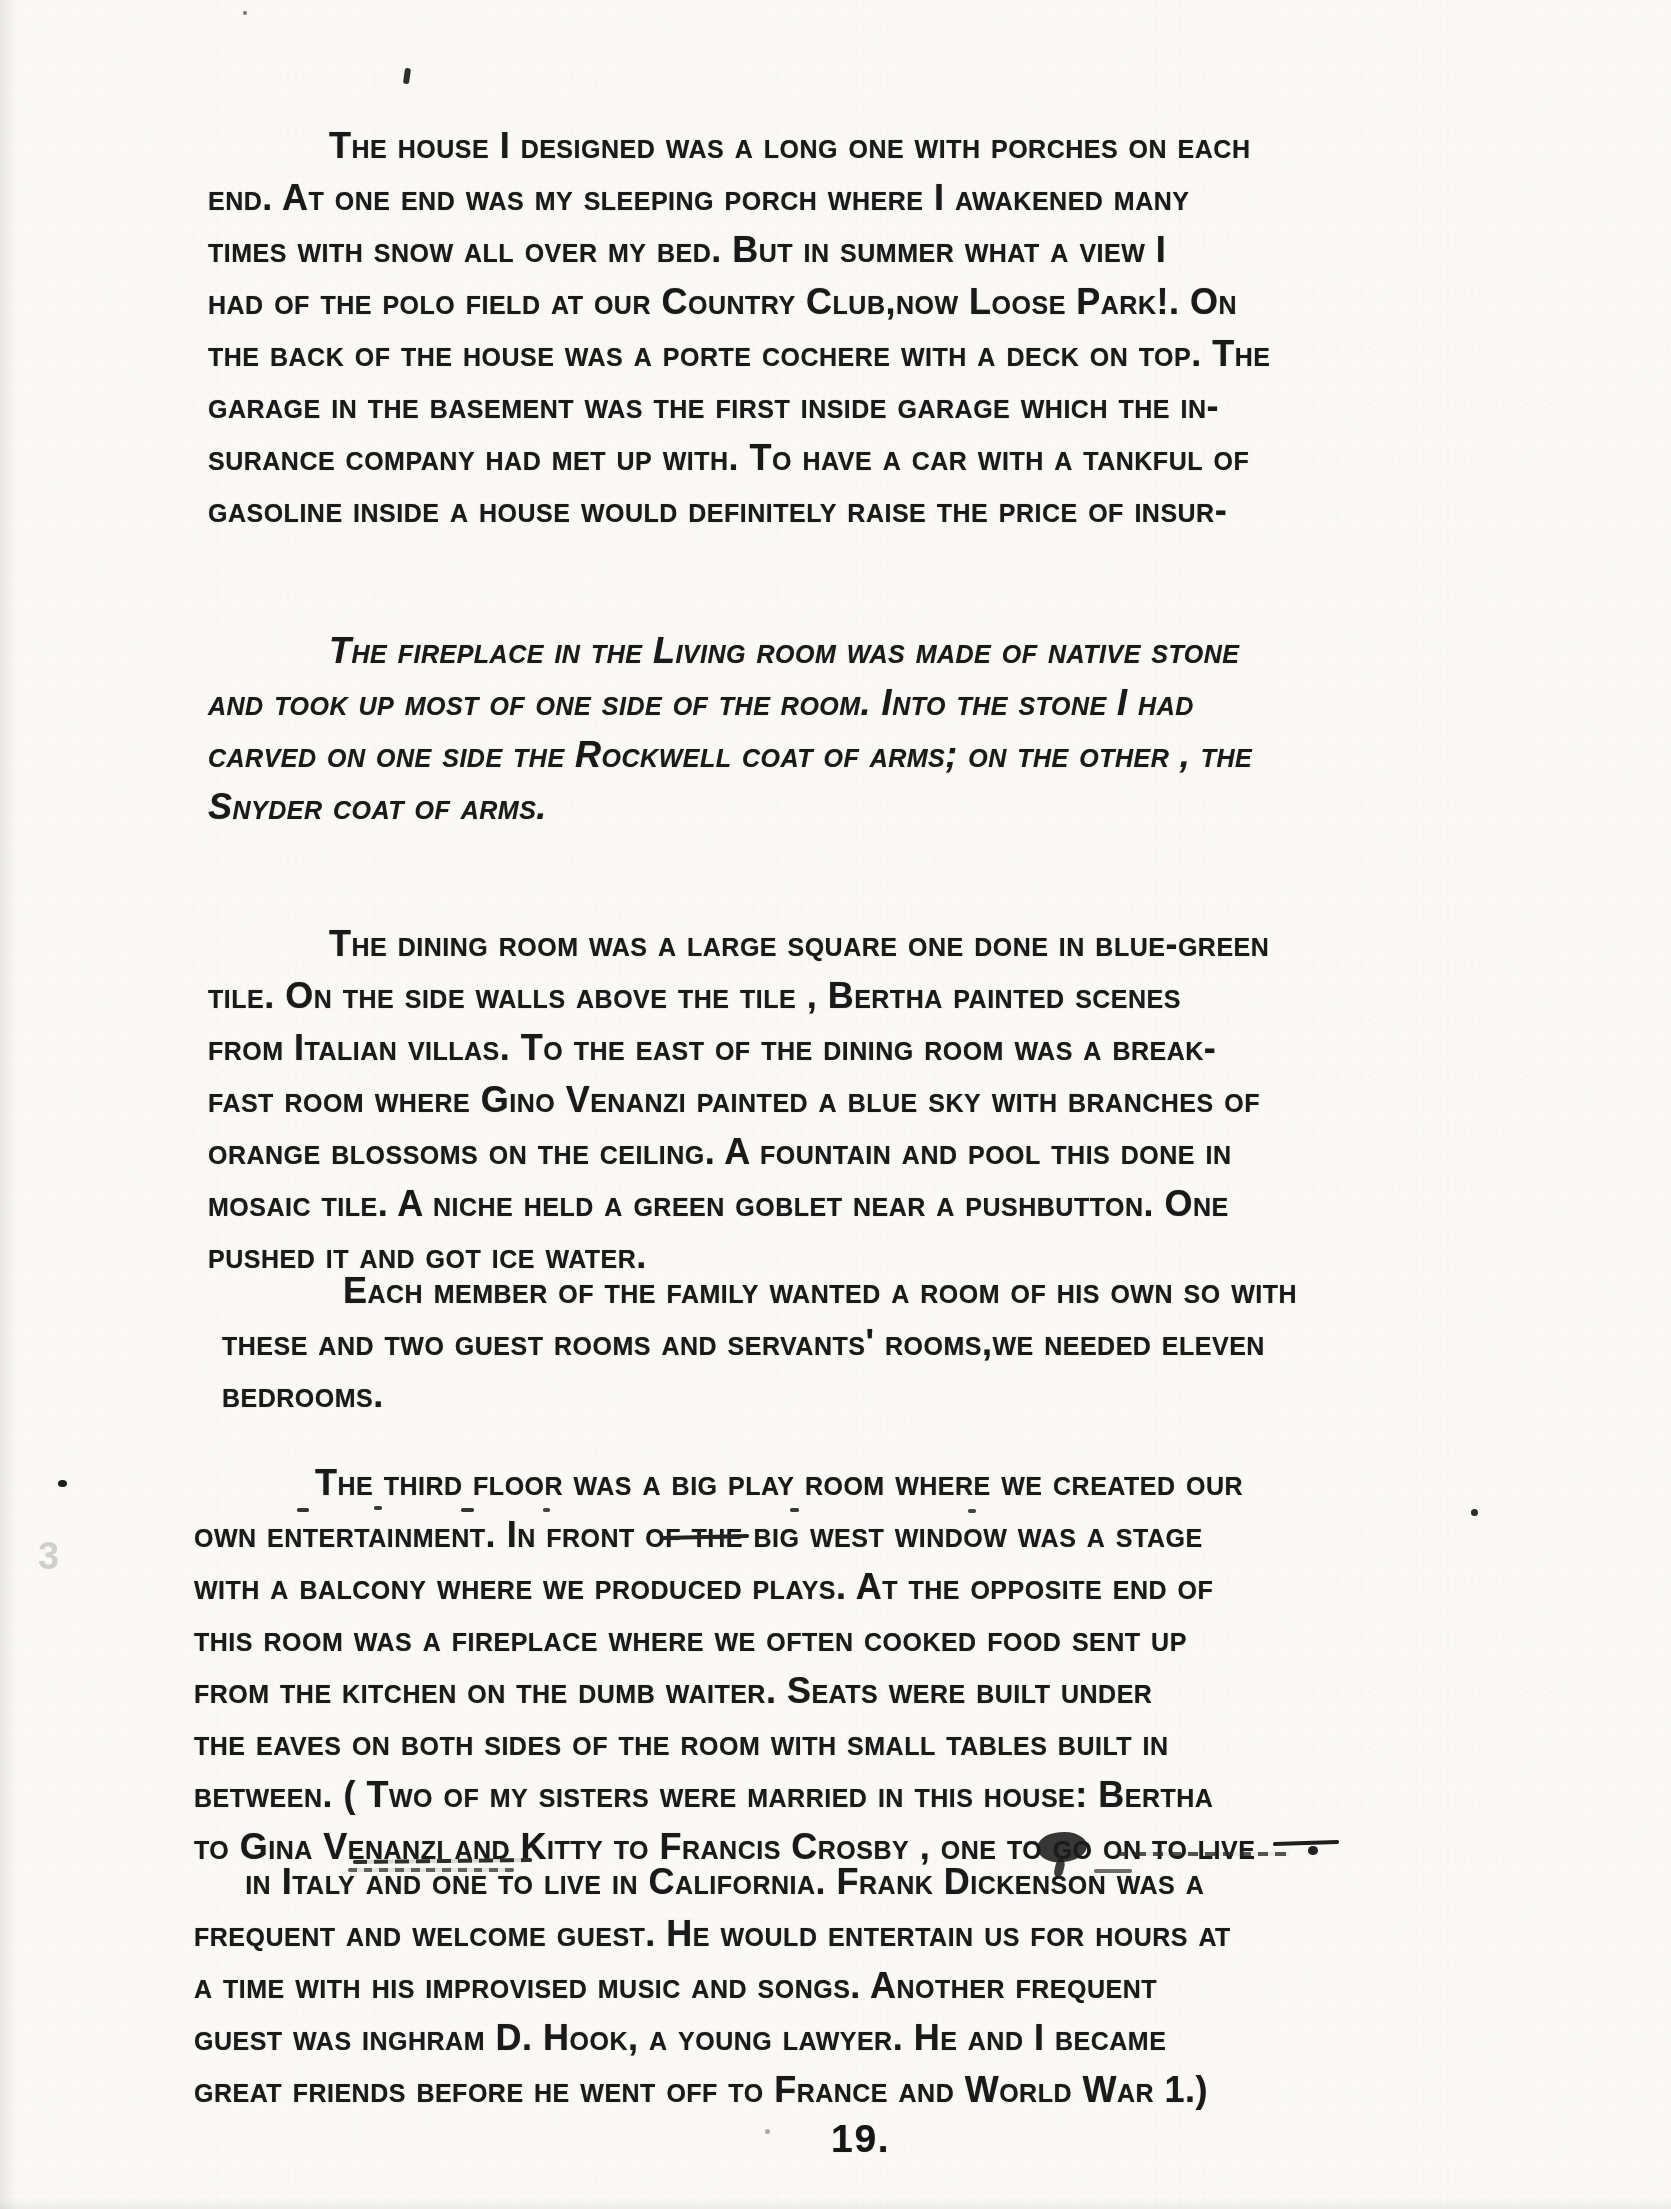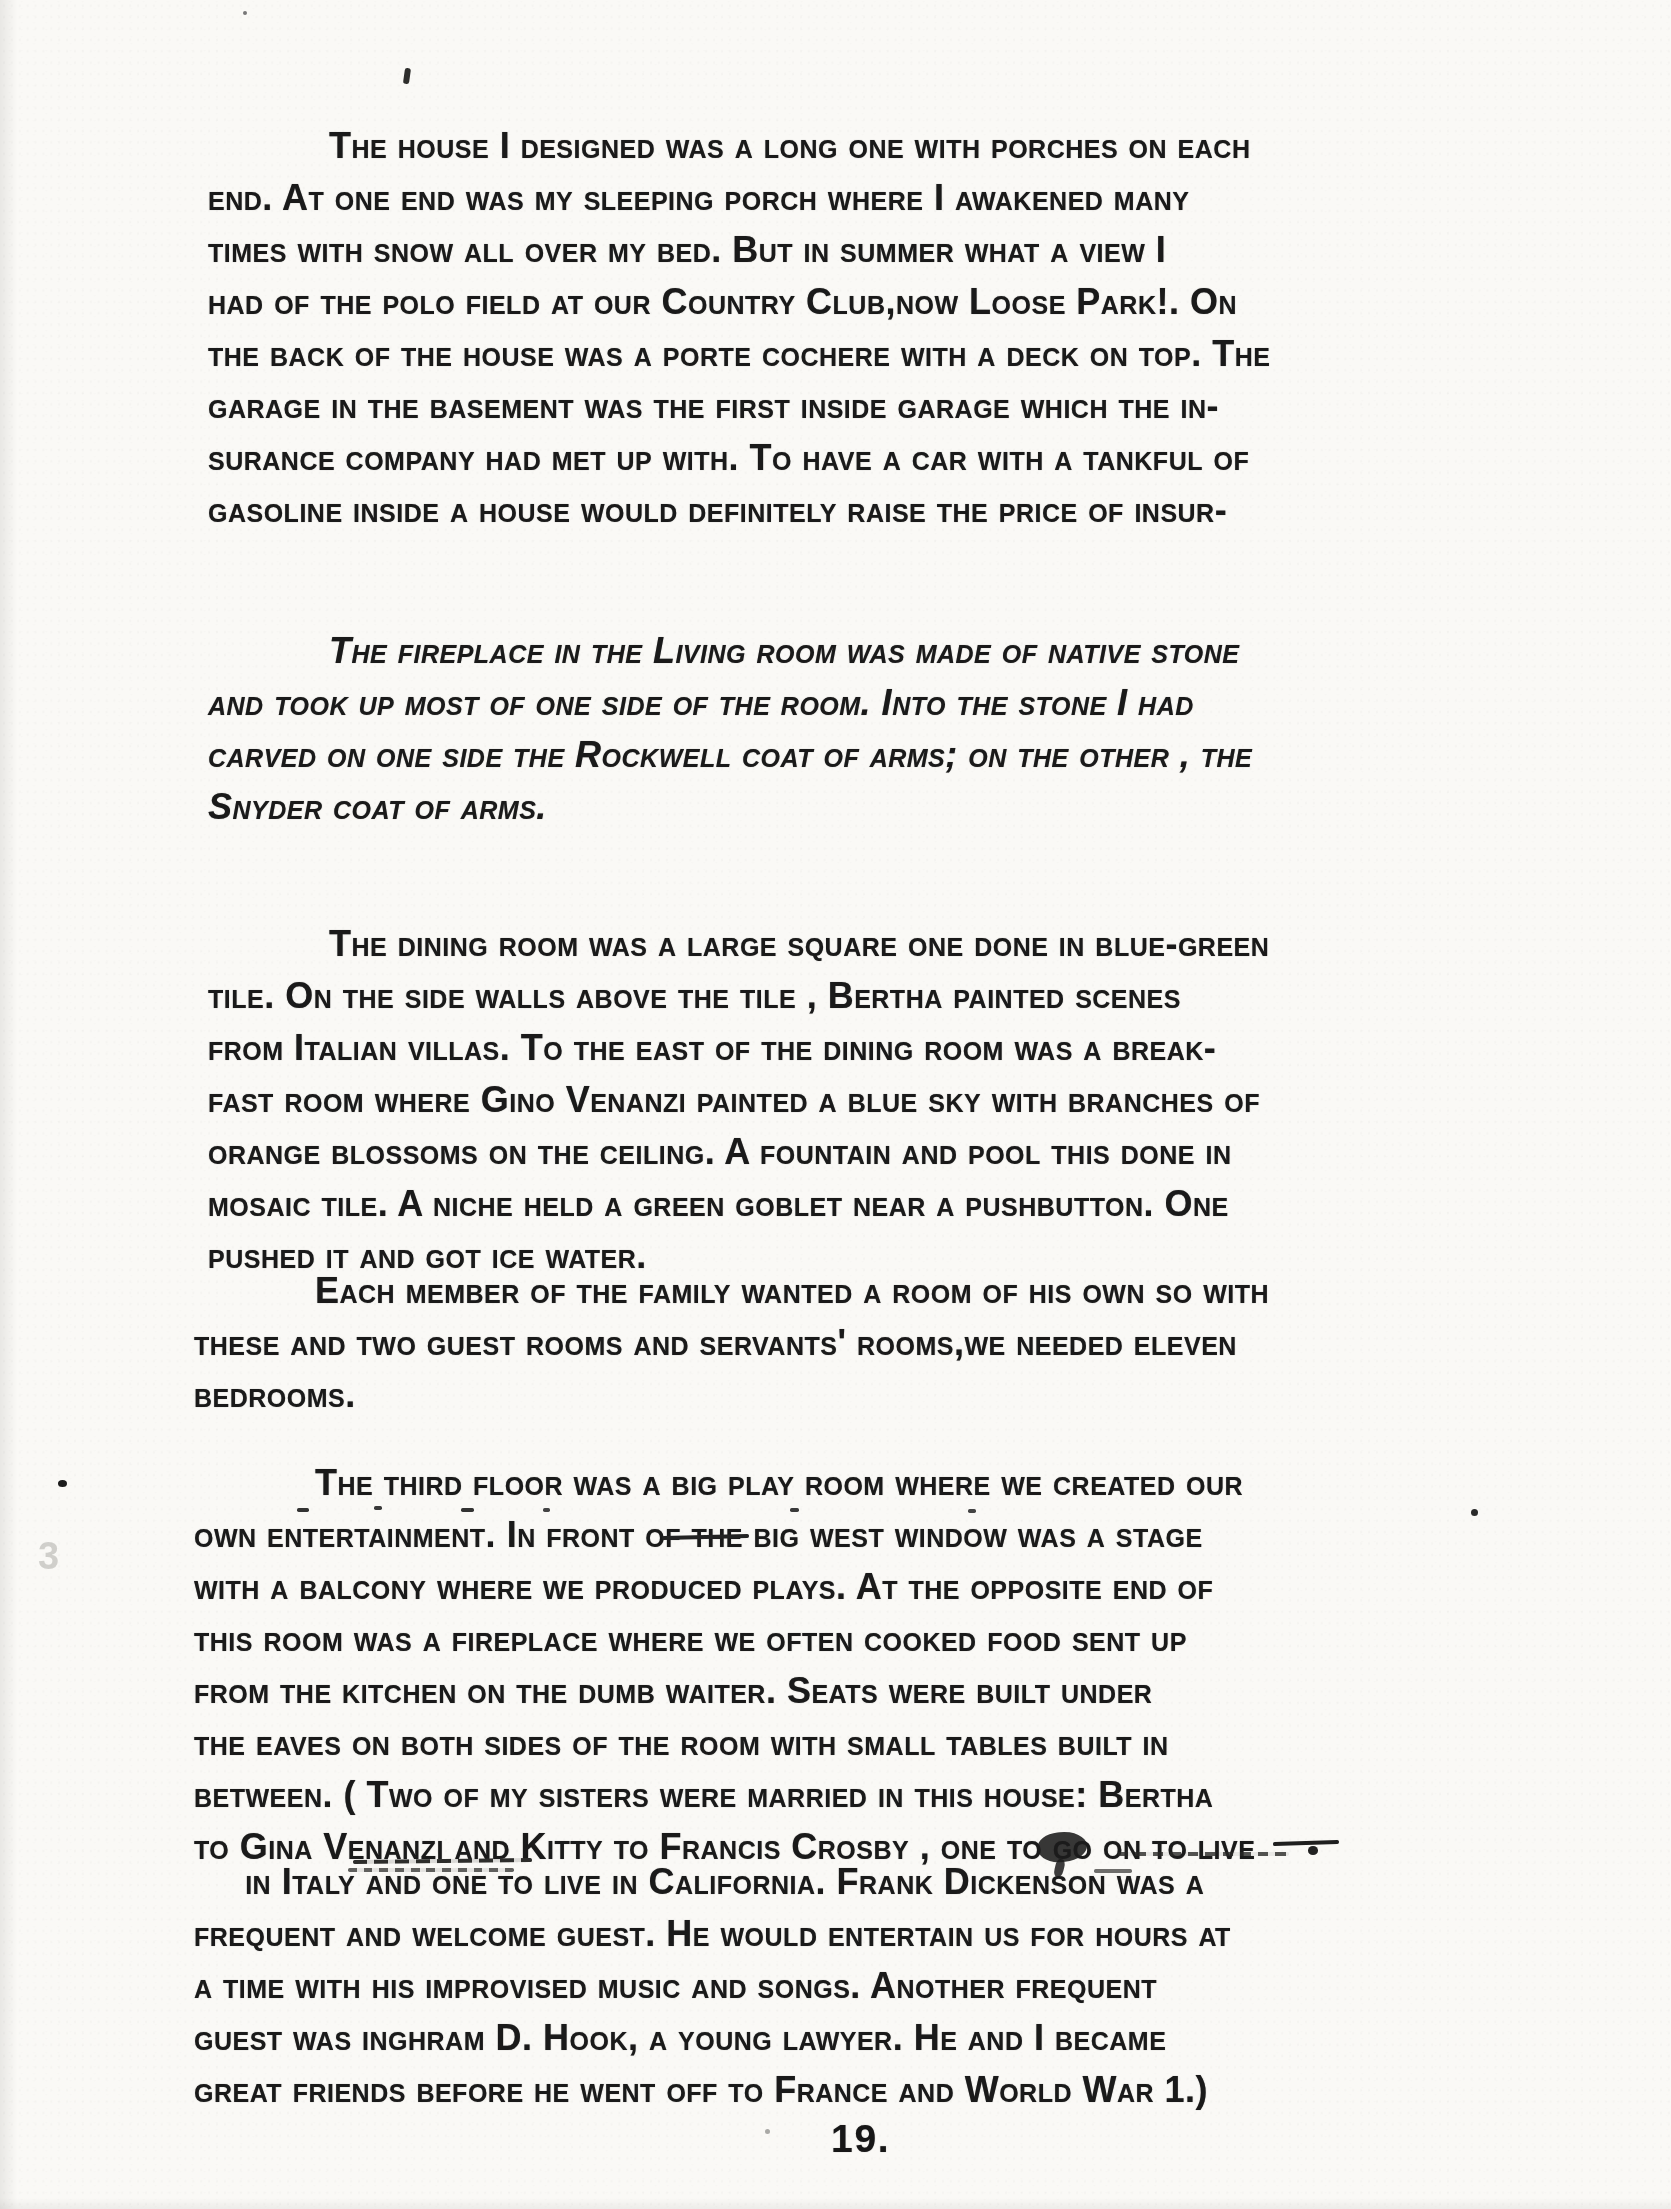--- a/index.html
+++ b/index.html
@@ -21,21 +21,21 @@
     background: linear-gradient(to right, rgba(0,0,0,0.07), rgba(0,0,0,0));
   }
   .edge-shade-bottom {
     position: absolute; left: 0; top: 2198px; width: 1672px; height: 12.2px;
     background: linear-gradient(to bottom, rgba(0,0,0,0), rgba(0,0,0,0.06));
   }
   .para { position: absolute; }
   .p1 { left: 208px; top: 120px; }
   .p2 { left: 208px; top: 625px; font-style: italic; }
   .p3 { left: 208px; top: 873px; margin-top: 45px; }
-  .p4 { left: 194px; top: 1265px; }
+  .p4 { left: 222px; top: 1265px; }
   .p5 { left: 194px; top: 1457px; }
   .line {
     white-space: nowrap;
     font-variant: small-caps;
     font-weight: 700;
     font-size: 36px;
     line-height: 52px;
     letter-spacing: 0.5px;
     color: #1a1a1a;
     text-shadow: 0 0 0.9px rgba(25,25,25,0.5);

